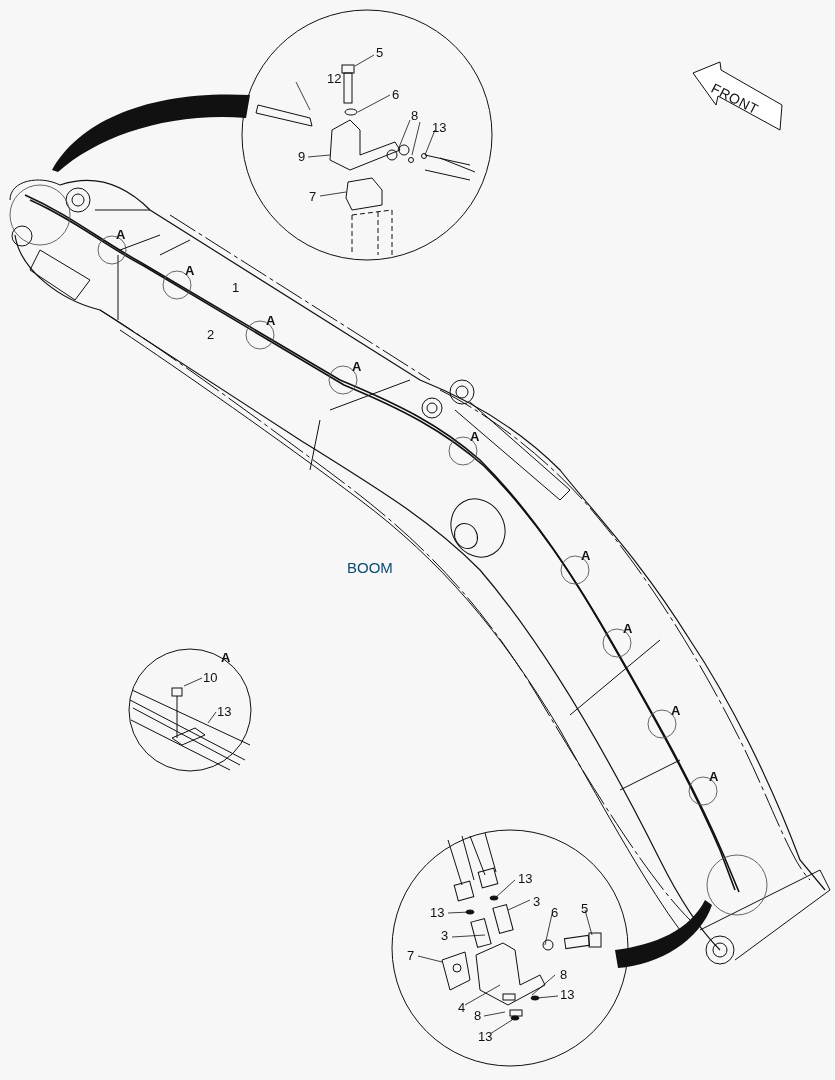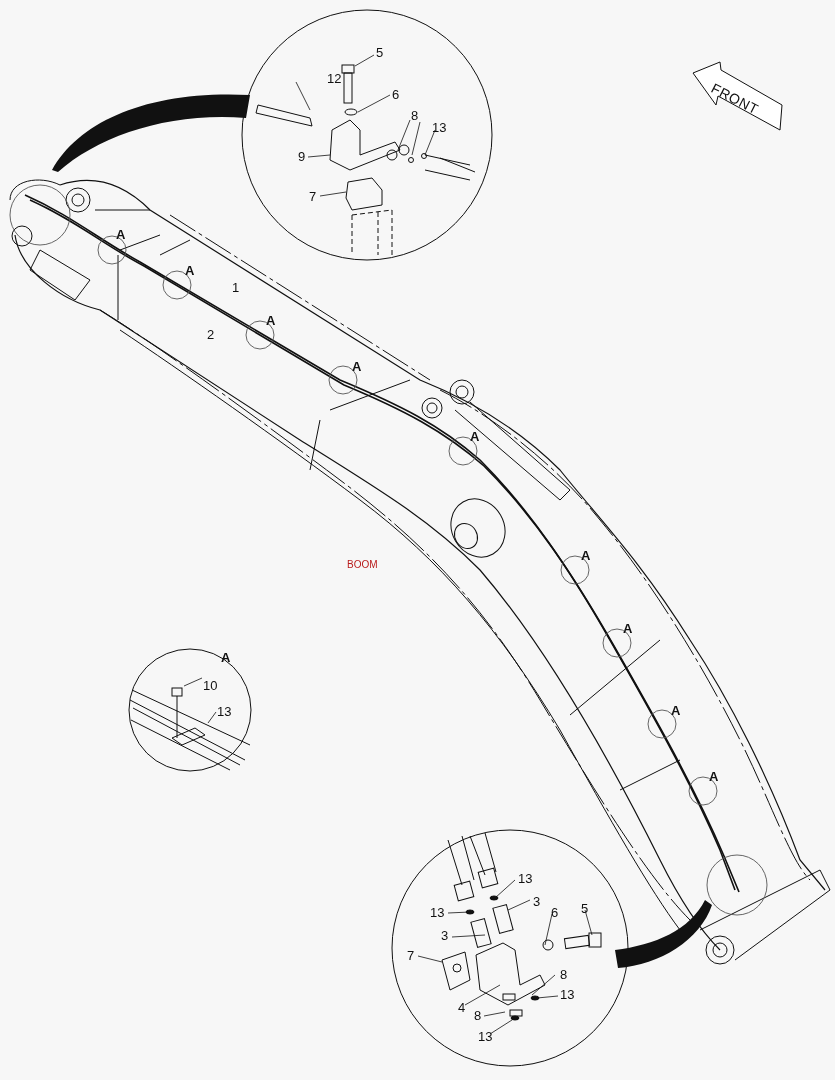--- a/index.html
+++ b/index.html
@@ -1,20 +1,20 @@
 <!DOCTYPE html>
 <html><head>
 <meta charset="utf-8">
 <style>
   html, body { margin:0; padding:0; }
   body { width:835px; height:1080px; background:#f7f7f7; position:relative; overflow:hidden; font-family:"Liberation Sans", sans-serif; }
   #diagram { position:absolute; left:0; top:0; width:835px; height:1080px; }
   .lbl { position:absolute; font-family:"Liberation Sans", sans-serif; font-size:13px; color:#111; line-height:1; white-space:nowrap; }
   .lblA { position:absolute; font-family:"Liberation Sans", sans-serif; font-size:13px; font-weight:bold; color:#111; line-height:1; }
-  .title { position:absolute; font-family:"Liberation Sans", sans-serif; font-size:10px; color:#b91c1c; }
+  .title { position:absolute; font-family:"Liberation Sans", sans-serif; font-size:15px; color:#0c4a6e; }
   .front { position:absolute; font-family:"Liberation Sans", sans-serif; font-size:14px; color:#111; transform:rotate(27deg); transform-origin:left top; letter-spacing:0.5px; }
 </style>
 </head>
 <body>
 
 <svg id="diagram" viewBox="0 0 835 1080" xmlns="http://www.w3.org/2000/svg" fill="none" stroke="#111" stroke-width="1">
 
   <g>
     <path d="M60,185 C90,175 120,180 150,210 L420,380 C470,400 520,430 560,470 C600,520 640,560 690,640 C730,700 770,780 800,860 L825,890" stroke-width="1.2"></path>
     <path d="M95,210 L150,210"></path>
@@ -160,21 +160,21 @@
 <div class="lbl" style="left:207px;top:328px;">2</div>
 
 <div class="lbl" style="left:376px;top:46px;">5</div>
 <div class="lbl" style="left:296px;top:72px;margin-left:31px;">12</div>
 <div class="lbl" style="left:392px;top:88px;">6</div>
 <div class="lbl" style="left:411px;top:109px;">8</div>
 <div class="lbl" style="left:432px;top:121px;">13</div>
 <div class="lbl" style="left:298px;top:150px;">9</div>
 <div class="lbl" style="left:309px;top:190px;">7</div>
 
-<div class="lbl" style="left:203px;top:671px;margin-top:8px;">10</div>
+<div class="lbl" style="left:203px;top:671px;">10</div>
 <div class="lbl" style="left:217px;top:705px;">13</div>
 
 <div class="lbl" style="left:518px;top:872px;">13</div>
 <div class="lbl" style="left:533px;top:895px;">3</div>
 <div class="lbl" style="left:430px;top:906px;">13</div>
 <div class="lbl" style="left:551px;top:906px;">6</div>
 <div class="lbl" style="left:581px;top:902px;">5</div>
 <div class="lbl" style="left:441px;top:929px;">3</div>
 <div class="lbl" style="left:407px;top:949px;">7</div>
 <div class="lbl" style="left:560px;top:968px;">8</div>

